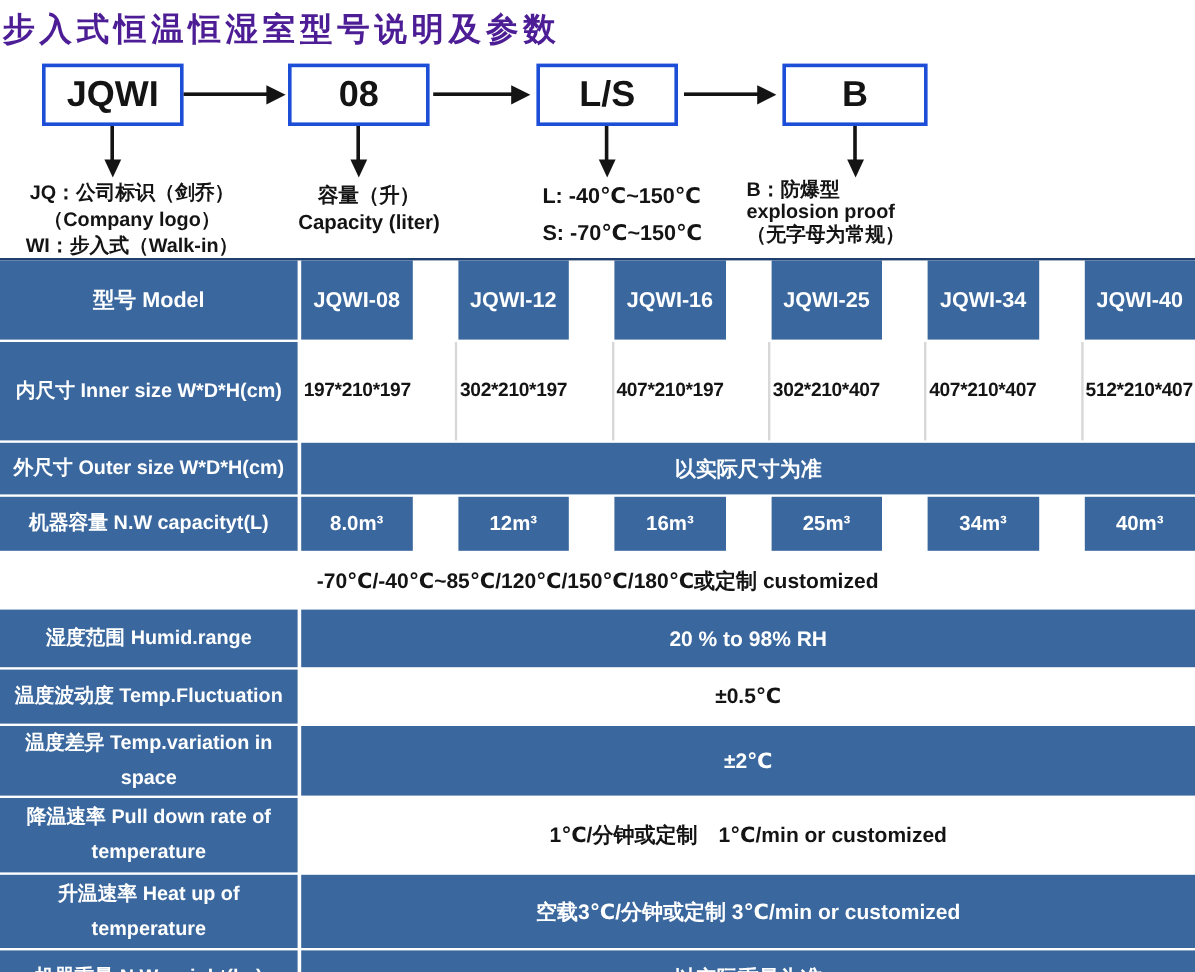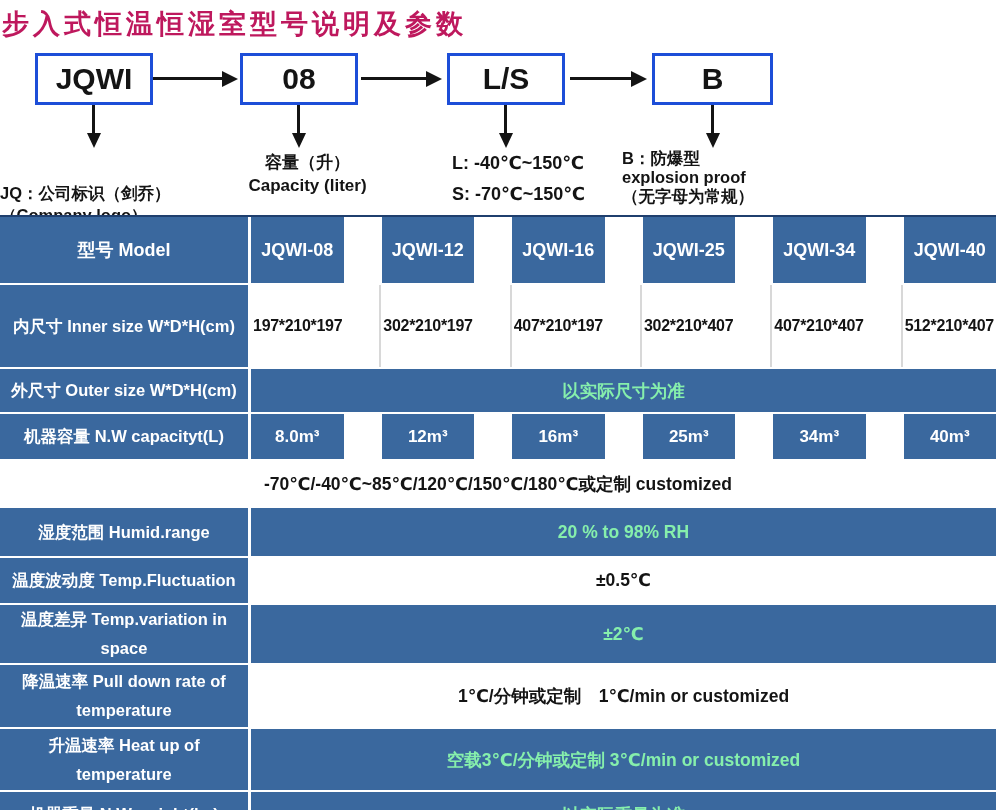--- a/index.html
+++ b/index.html
@@ -1,40 +1,40 @@
 <!DOCTYPE html>
 <html><head>
 <meta charset="utf-8">
 <style>
   html,body{margin:0;padding:0;background:#fff;}
   body{width:996px;height:810px;overflow:hidden;font-family:"Liberation Sans","DejaVu Sans",sans-serif;}
   .stage{position:relative;width:996px;height:810px;overflow:hidden;background:#fff;}
 
   
   .title{position:absolute;left:2px;top:6px;margin:0;font-size:27px;font-weight:bold;
-         color:#be185d;letter-spacing:4px;white-space:nowrap;}
+         color:#4c1d95;letter-spacing:4px;white-space:nowrap;}
 
   
   .box{position:absolute;top:53px;height:52px;width:118px;box-sizing:border-box;
        border:3px solid #1d4ed8;background:#fff;display:flex;align-items:center;justify-content:center;
        font-size:30px;font-weight:bold;color:#141414;text-align:center;}
   .box1{left:35px}.box2{left:240px}.box3{left:447px}.box4{left:652px;width:121px}
   .shaft-h{position:absolute;top:77px;height:3px;background:#141414;}
   .sh1{left:153px;width:70px}.sh2{left:361px;width:66px}.sh3{left:570px;width:62px}
   .head-r{position:absolute;top:70.5px;width:0;height:0;
           border-left:16px solid #141414;border-top:8px solid transparent;border-bottom:8px solid transparent;}
   .hr1{left:222px}.hr2{left:426px}.hr3{left:631px}
   .shaft-v{position:absolute;top:105px;width:3px;height:29px;background:#141414;}
   .sv1{left:92px}.sv2{left:297px}.sv3{left:504px}.sv4{left:711px}
   .head-d{position:absolute;top:133px;width:0;height:0;
           border-top:15px solid #141414;border-left:7px solid transparent;border-right:7px solid transparent;}
   .hd1{left:87px}.hd2{left:292px}.hd3{left:499px}.hd4{left:706px}
   .note{position:absolute;font-weight:bold;color:#141414;}
   .note div{white-space:nowrap;}
-  .note1{left:0px;top:150px;width:220px;font-size:16.5px;line-height:22px;margin-top:32px;}
+  .note1{left:0px;top:150px;width:220px;text-align:center;font-size:16.5px;line-height:22px;}
   .note2{left:225px;top:151px;width:165px;text-align:center;font-size:17px;line-height:23px;}
   .note3{left:428px;top:148px;width:175px;text-align:left;font-size:18px;line-height:31px;margin-left:24px;}
   .note4{left:622px;top:149px;width:185px;text-align:left;font-size:16.5px;line-height:19px;}
 
   
   .spec-table{position:absolute;top:215px;left:0;width:996px;border-top:2px solid #1f3f6e;}
   .trow{display:flex;margin-top:2px;}
   .header-row{margin-top:0;height:66px;}
   .lcell{width:248px;margin-right:3px;flex:none;box-sizing:border-box;padding:0 2px;
          background:#3a689e;color:#fff;font-weight:bold;font-size:16.5px;line-height:29px;
@@ -43,21 +43,21 @@
   .dcells{flex:1;display:flex;min-width:0;gap:35px;}
   .cell{flex:1;display:flex;align-items:center;justify-content:center;
         font-weight:bold;white-space:nowrap;min-width:0;}
   .cell.blue{background:#3a689e;color:#fff;font-size:17px;}
   .cell.white{background:#fff;color:#141414;font-size:16px;letter-spacing:-0.3px;}
   .header-row .cell{font-size:18px;}
   .gap3 > * + *{margin-left:3px;}
   .graysep > * + *{border-left:2px solid #d8d8d8;}
   .merged{flex:1;display:flex;align-items:center;justify-content:center;
           font-weight:bold;font-size:17.5px;white-space:nowrap;}
-  .merged.blue{background:#3a689e;color:#86efac;}
+  .merged.blue{background:#3a689e;color:#ffffff;}
   .merged.white{background:#fff;color:#141414;}
   .r0{height:82px}.r1{height:43px}.r2{height:45px}.r3{height:45px}.r4{height:48px}
   .r5{height:45px}.r6{height:58px}.r7{height:62px}.r8{height:61px}.r9{height:45px}
 </style>
 </head>
 <body>
 
 <div class="stage">
 
   <h1 class="title">步入式恒温恒湿室型号说明及参数</h1>

